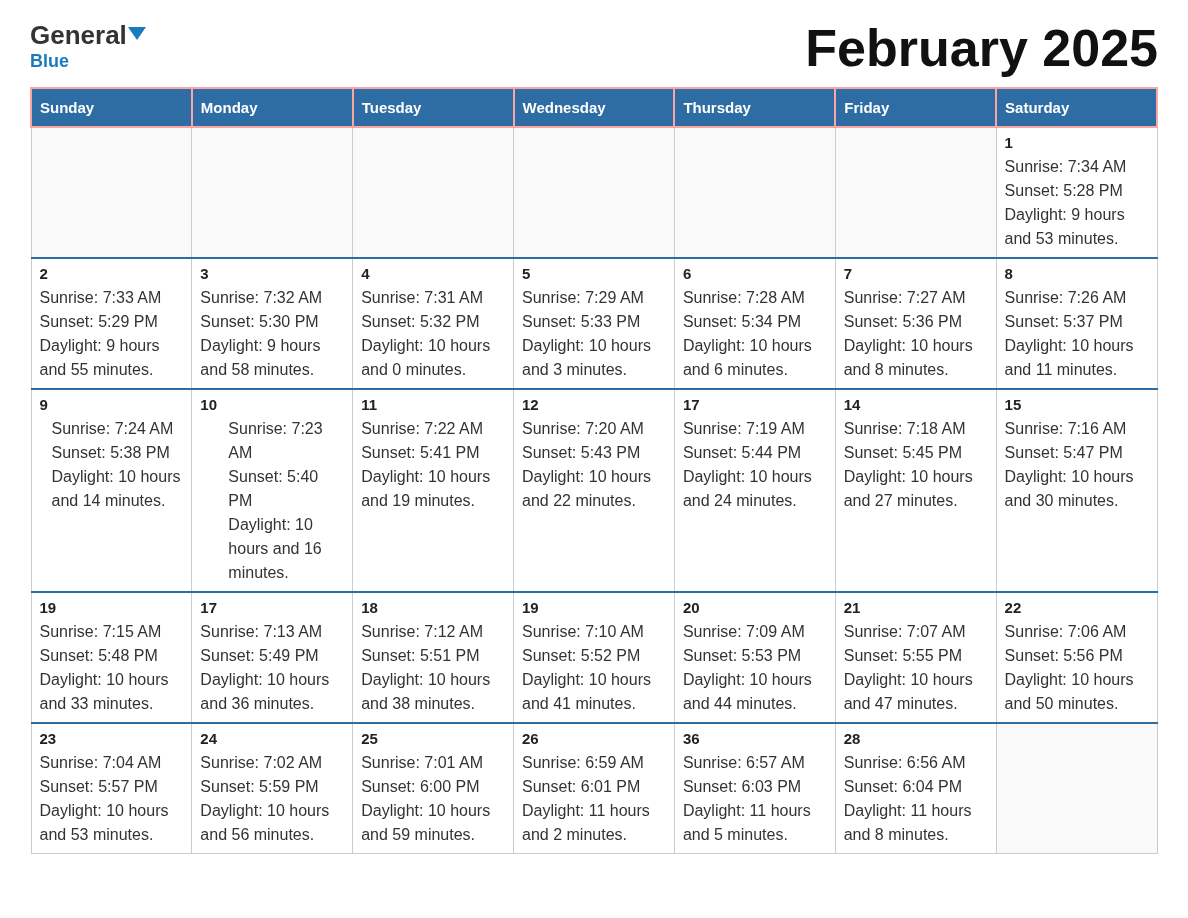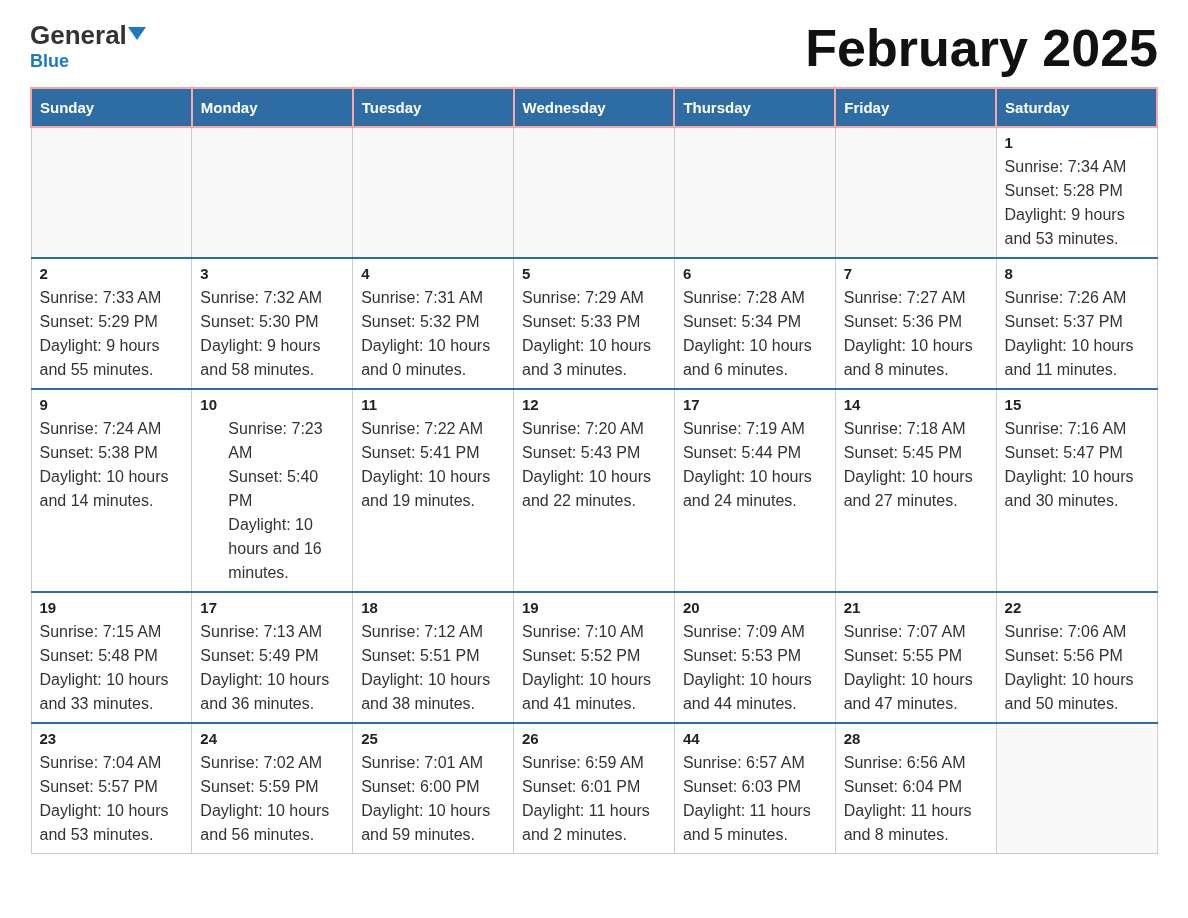--- a/index.html
+++ b/index.html
@@ -189,21 +189,21 @@
         <td>
           <span class="day-number">8</span>
           <div class="day-info" style="white-space: pre-line;">Sunrise: 7:26 AM
 Sunset: 5:37 PM
 Daylight: 10 hours and 11 minutes.</div>
         </td>
       </tr>
       <tr class="week-row">
         <td>
           <span class="day-number">9</span>
-          <div class="day-info" style="white-space: pre-line;">Sunrise: 7:24 AM
+          <div class="day-info" style="white-space: pre-line; margin-left: 12px;">Sunrise: 7:24 AM
 Sunset: 5:38 PM
 Daylight: 10 hours and 14 minutes.</div>
         </td>
         <td>
           <span class="day-number">10</span>
           <div class="day-info" style="white-space: pre-line; margin-left: 28px;">Sunrise: 7:23 AM
 Sunset: 5:40 PM
 Daylight: 10 hours and 16 minutes.</div>
         </td>
         <td>
@@ -300,21 +300,21 @@
 Sunset: 6:00 PM
 Daylight: 10 hours and 59 minutes.</div>
         </td>
         <td>
           <span class="day-number">26</span>
           <div class="day-info" style="white-space: pre-line;">Sunrise: 6:59 AM
 Sunset: 6:01 PM
 Daylight: 11 hours and 2 minutes.</div>
         </td>
         <td>
-          <span class="day-number">44</span>
+          <span class="day-number">36</span>
           <div class="day-info" style="white-space: pre-line;">Sunrise: 6:57 AM
 Sunset: 6:03 PM
 Daylight: 11 hours and 5 minutes.</div>
         </td>
         <td>
           <span class="day-number">28</span>
           <div class="day-info" style="white-space: pre-line;">Sunrise: 6:56 AM
 Sunset: 6:04 PM
 Daylight: 11 hours and 8 minutes.</div>
         </td>

